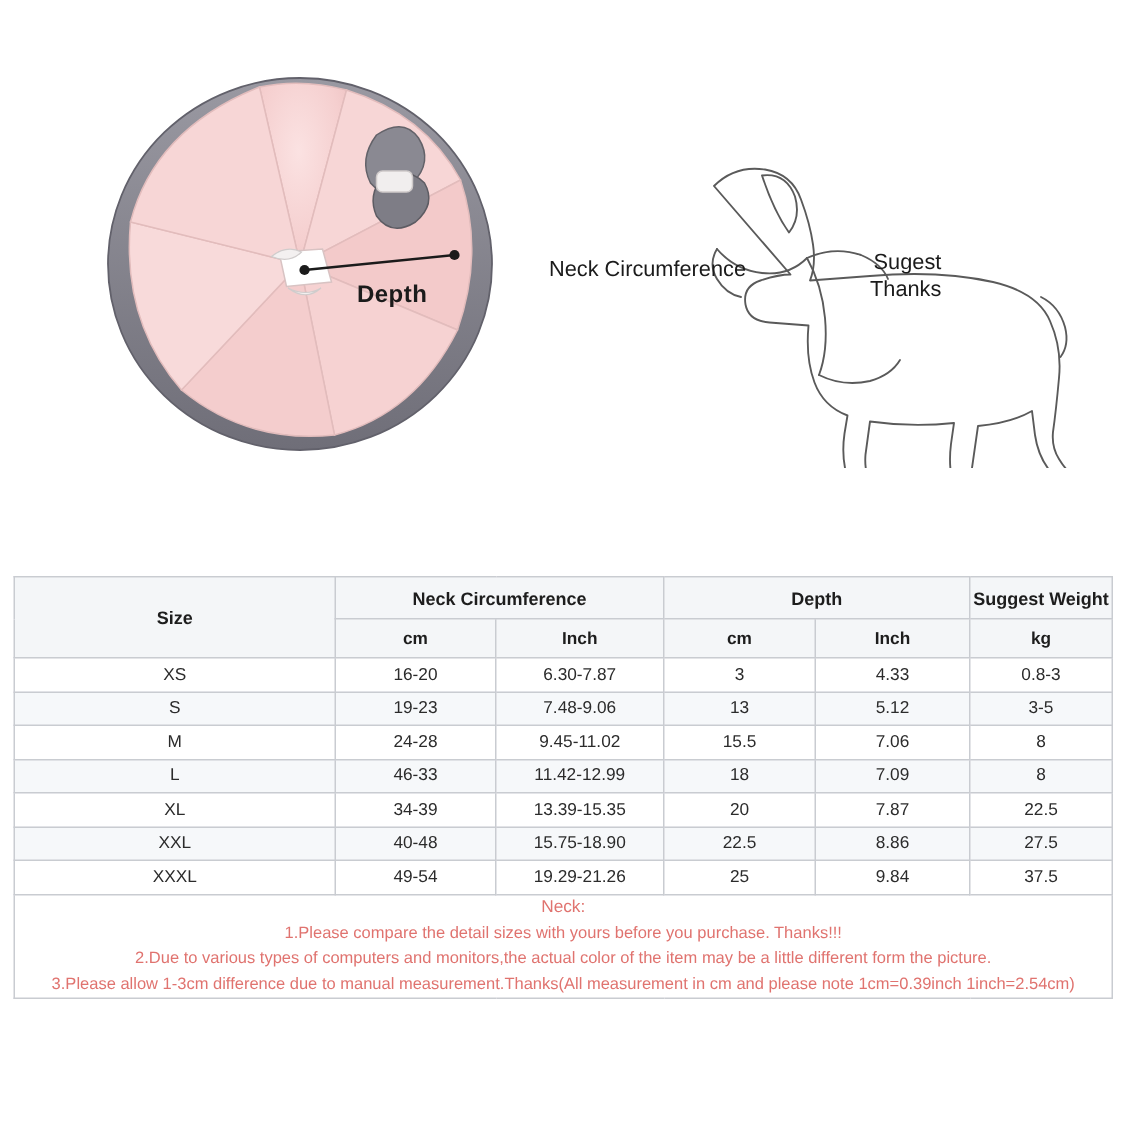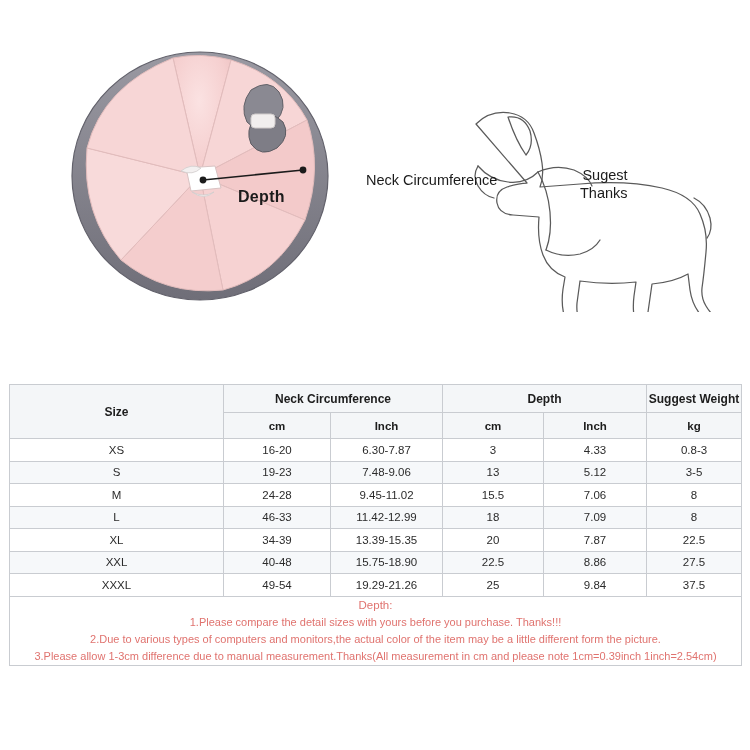--- a/index.html
+++ b/index.html
@@ -330,21 +330,21 @@
           <td>19.29-21.26</td>
           <td>25</td>
           <td>9.84</td>
           <td>37.5</td>
         </tr>
       </tbody>
     <tfoot>
       <tr class="note-row">
         <td colspan="6">
           <div class="note-block" id="note-block" style="color: rgb(224, 115, 111);">
-              <div class="note-title">Depth:</div>
+              <div class="note-title">Neck:</div>
               <div class="note-line">1.Please compare the detail sizes with yours before you purchase. Thanks!!!</div>
               <div class="note-line">2.Due to various types of computers and monitors,the actual color of the item may be a little different form the picture.</div>
               <div class="note-line">3.Please allow 1-3cm difference due to manual measurement.Thanks(All measurement in cm and please note 1cm=0.39inch 1inch=2.54cm)</div>
             </div>
         </td>
       </tr>
     </tfoot>
   </table>
 </div>
 

